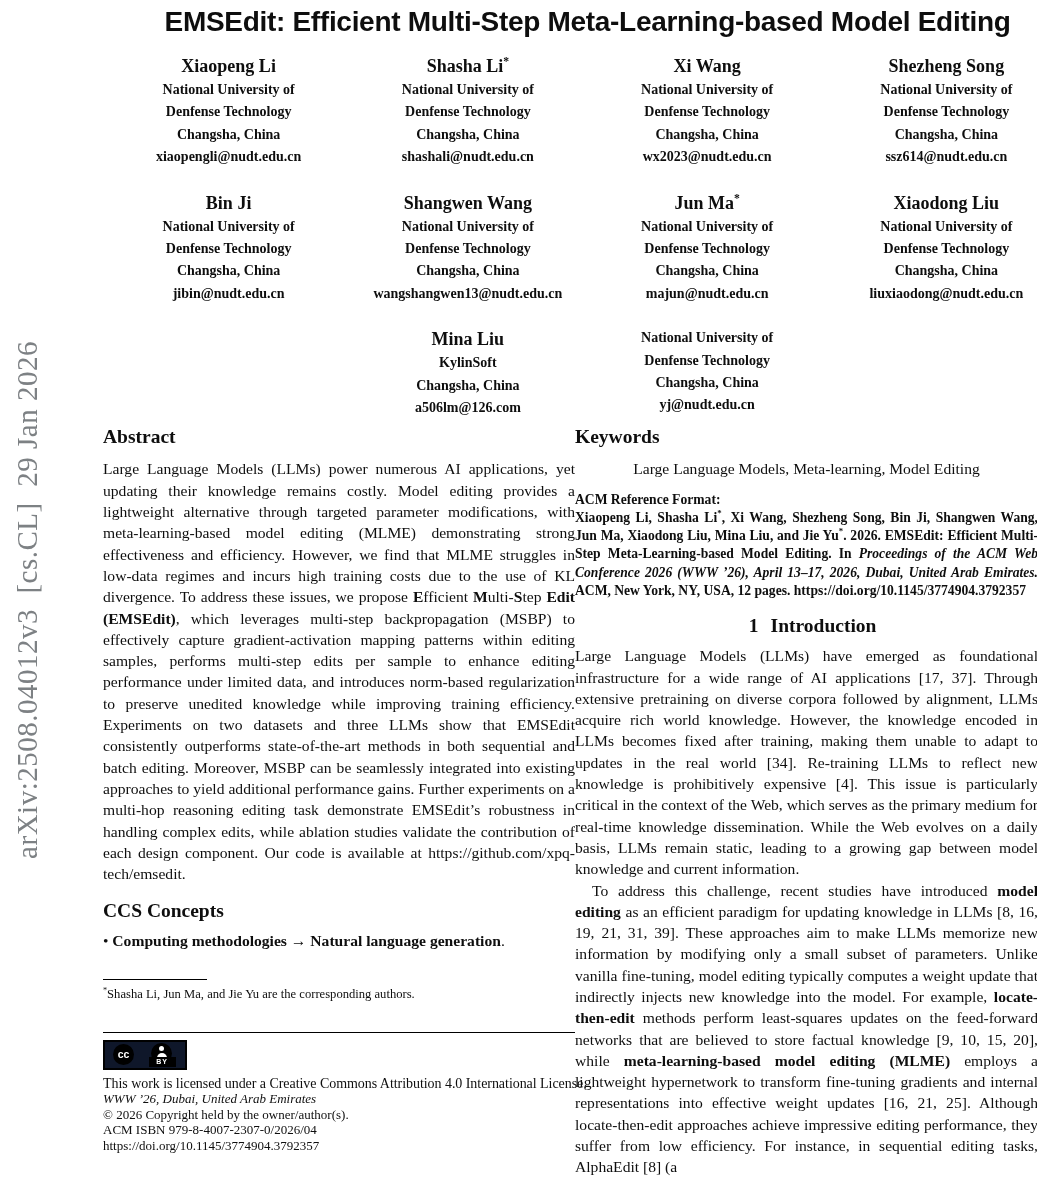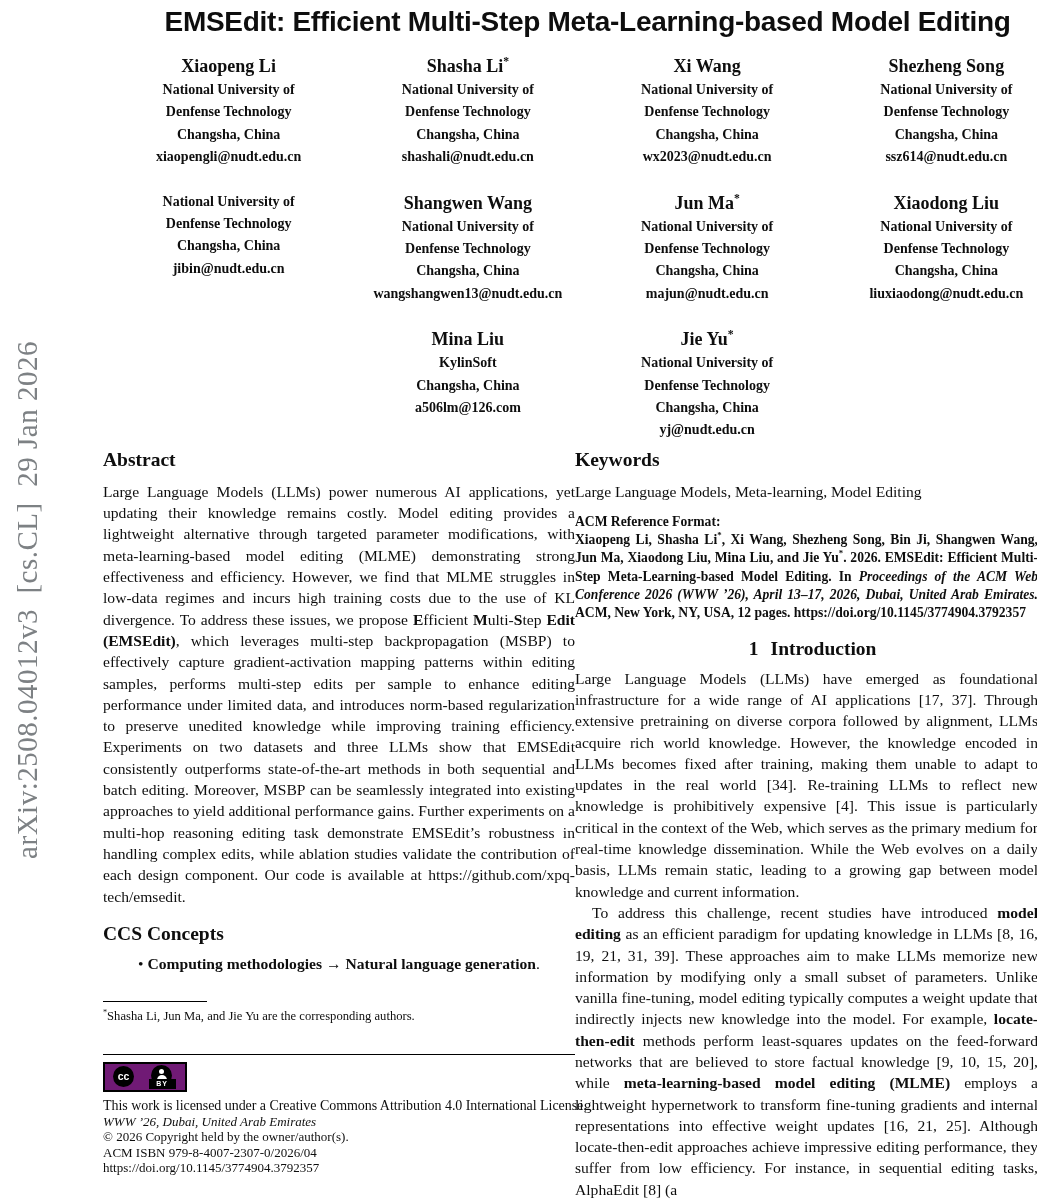--- a/index.html
+++ b/index.html
@@ -42,43 +42,43 @@
   .pos-c3{grid-column:3;}
 
   .columns{display:flex;margin-top:6px;}
   .col-left{width:472px;flex:none;}
   .col-right{width:463px;flex:none;}
 
   .sec-heading{font-size:19.5px;line-height:24px;font-weight:700;margin:0;}
   .body-text{font-size:15.6px;line-height:21.3px;text-align:justify;margin:0;}
   .abstract-text{margin-top:9px;}
   .ccs-heading{margin-top:15px;}
-  .ccs-line{margin-top:7px;text-align:center;}
+  .ccs-line{margin-top:7px;text-align:left;}
 
   .footnote{margin-top:27px;font-size:12.6px;line-height:16px;}
   .footnote-rule{width:104px;border-top:1.4px solid #000;margin:0 0 6px;}
 
   .license{margin-top:30px;border-top:1.2px solid #000;padding-top:7px;}
-  .cc-badge{position:relative;width:84px;height:30px;background:#701a75;
+  .cc-badge{position:relative;width:84px;height:30px;background:#0f172a;
     border:2.5px solid #000;box-sizing:border-box;margin-bottom:6px;}
   .cc-circle{position:absolute;width:21px;height:21px;border-radius:50%;background:#000;}
   .cc-c1{left:8px;top:2px;}
   .cc-c2{left:46px;top:1px;}
   .cc-cc-text{display:block;color:#fff;text-align:center;
     font-family:"Liberation Sans",sans-serif;font-weight:700;font-size:10.5px;line-height:20px;}
   .cc-head{position:absolute;left:8px;top:3.5px;width:5px;height:5px;border-radius:50%;background:#fff;}
   .cc-torso{position:absolute;left:5.5px;top:10px;width:10px;height:8px;border-radius:5px 5px 1px 1px;background:#fff;}
   .cc-by-tab{position:absolute;left:43.5px;bottom:1px;width:27px;height:10px;background:#000;
     color:#fff;font-family:"Liberation Sans",sans-serif;font-weight:700;font-size:7px;line-height:10px;
     text-align:center;letter-spacing:1px;}
   .lic-line{font-size:13px;line-height:15.6px;}
   .lic-first{font-size:14px;letter-spacing:-.05px;white-space:nowrap;}
   .lic-italic{font-style:italic;}
 
-  .kw-text{margin-top:9px;text-align:left;}
+  .kw-text{margin-top:9px;text-align:center;}
   .ref-heading{margin-top:11px;font-size:13.6px;line-height:18px;font-weight:700;}
   .ref-text{font-size:13.6px;line-height:18.3px;text-align:justify;margin:0;font-weight:bold;}
   .ref-italic{font-style:italic;}
   .intro-heading{margin-top:13px;line-height:25px;text-align:center;}
   .sec-num{display:inline-block;width:34px;}
   .intro-p1{margin-top:7px;}
   .intro-p2{text-indent:17px;}
   a{color:inherit;text-decoration:none;}
   b{font-weight:700;}
 </style>
@@ -116,20 +116,21 @@
     </div>
     <div class="author">
       <div class="author-name"><span>Shezheng Song</span><span class="sup"></span></div>
       <div class="author-line">National University of</div>
       <div class="author-line">Denfense Technology</div>
       <div class="author-line">Changsha, China</div>
       <div class="author-line">ssz614@nudt.edu.cn</div>
     </div>
 
     <div class="author">
+      <div class="author-name"><span>Bin Ji</span><span class="sup"></span></div>
       <div class="author-line">National University of</div>
       <div class="author-line">Denfense Technology</div>
       <div class="author-line">Changsha, China</div>
       <div class="author-line">jibin@nudt.edu.cn</div>
     </div>
     <div class="author">
       <div class="author-name"><span>Shangwen Wang</span><span class="sup"></span></div>
       <div class="author-line">National University of</div>
       <div class="author-line">Denfense Technology</div>
       <div class="author-line">Changsha, China</div>
@@ -151,21 +152,20 @@
     </div>
 
     <div class="author pos-c2">
       <div class="author-name"><span>Mina Liu</span><span class="sup"></span></div>
       <div class="author-line">KylinSoft</div>
       <div class="author-line">Changsha, China</div>
       <div class="author-line"></div>
       <div class="author-line">a506lm@126.com</div>
     </div>
     <div class="author pos-c3">
-      <div class="author-name"><span>Jie Yu</span><span class="sup">*</span></div>
       <div class="author-line">National University of</div>
       <div class="author-line">Denfense Technology</div>
       <div class="author-line">Changsha, China</div>
       <div class="author-line">yj@nudt.edu.cn</div>
     </div>
   </div>
 
   <div class="columns">
 
     <div class="col-left">

